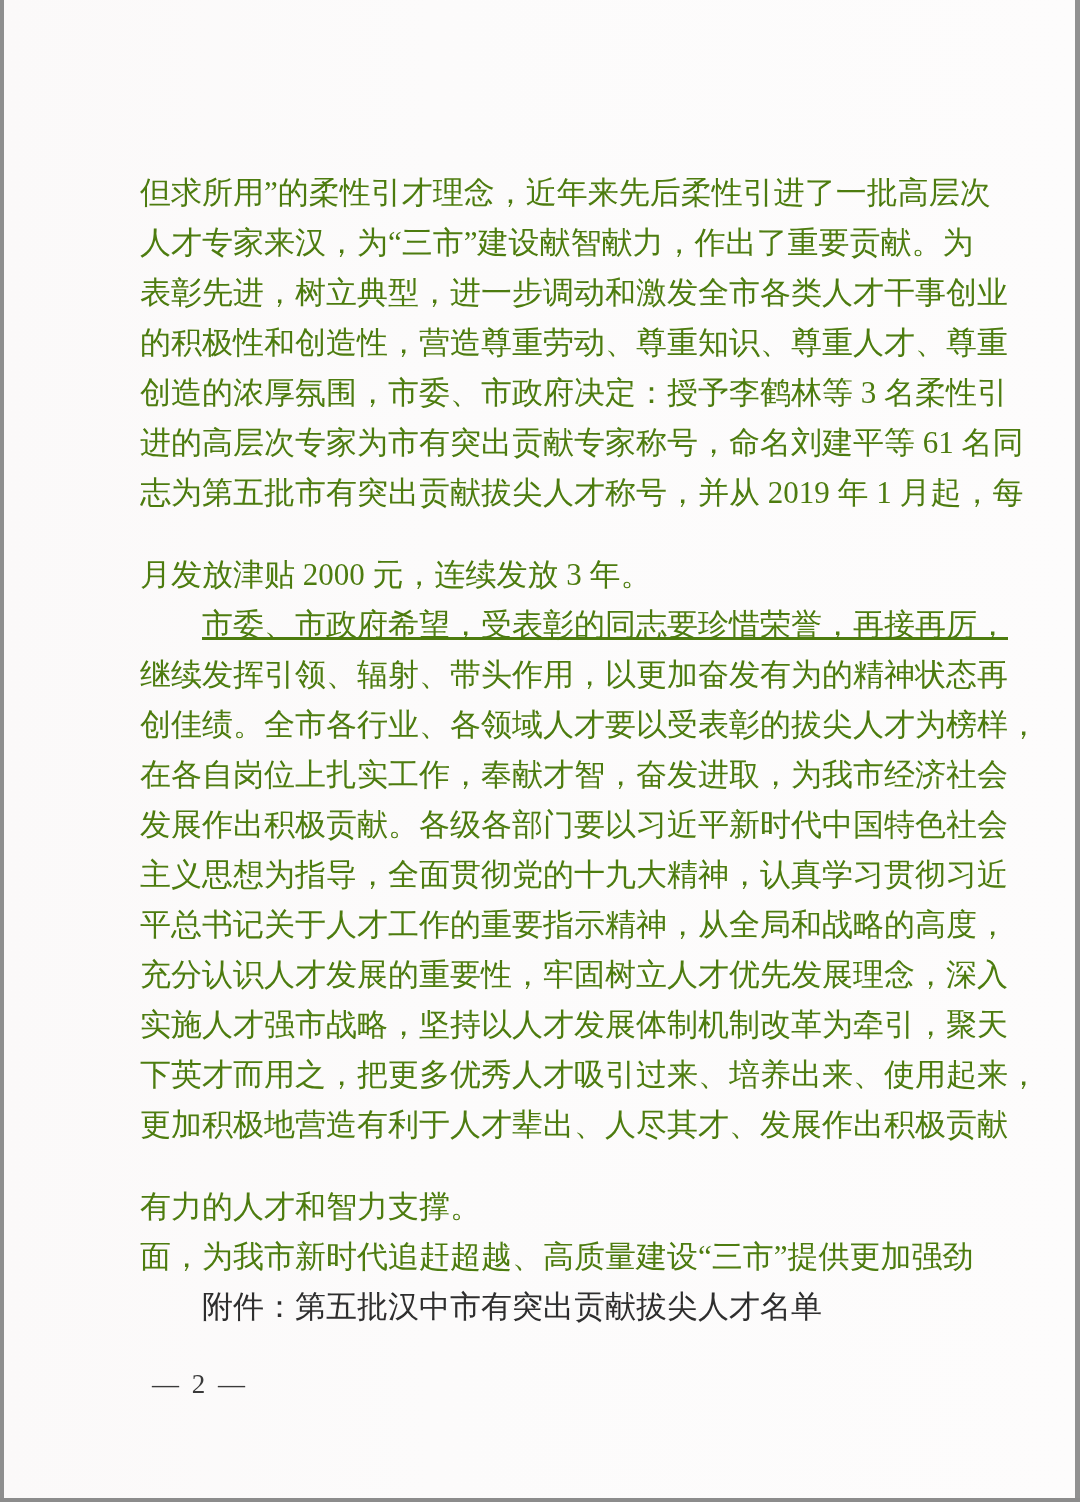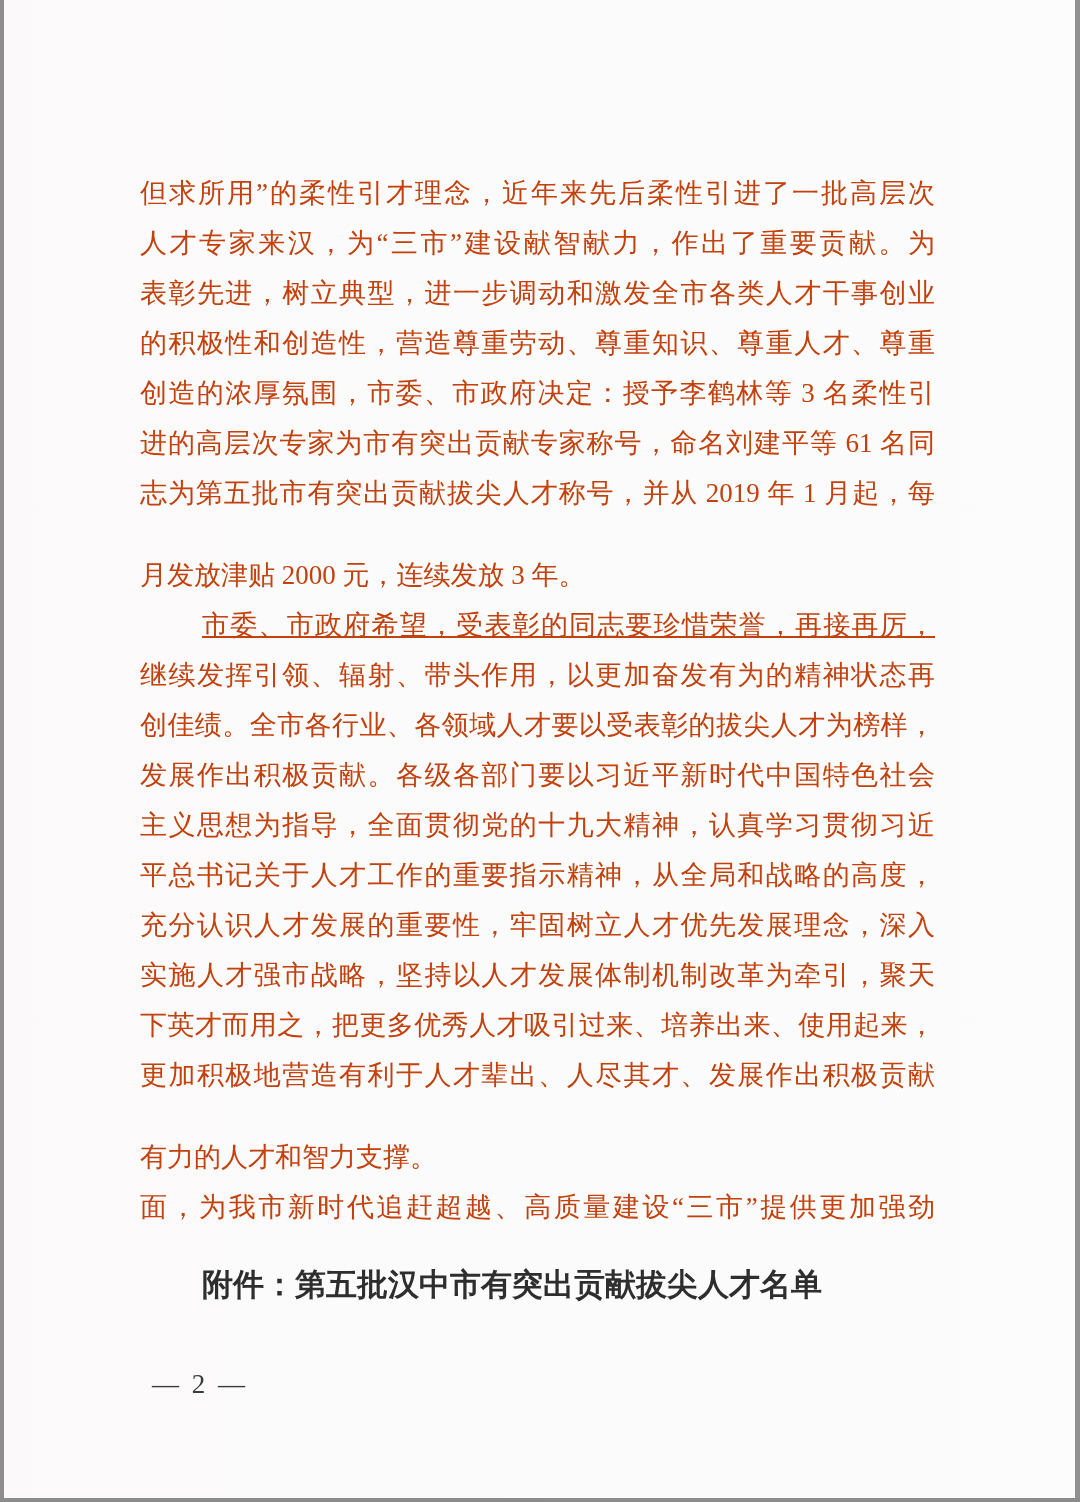--- a/index.html
+++ b/index.html
@@ -32,46 +32,44 @@
     width: 100%; height: 4px;
     background: #8c8c8c;
   }
   .text-block {
     position: absolute;
     left: 140px;
     top: 168px;
     width: 795px;
   }
   .line {
-    font-size: 27px;
+    font-size: 31px;
     line-height: 50px;
-    color: #c2410c;
+    color: #4d7c0f;
     text-align: justify;
     text-align-last: justify;
     text-justify: inter-character;
     white-space: nowrap;
   }
   .line.para-end {
     text-align-last: left;
     white-space: normal;
     margin-top: 32px;
   }
   .line.indent {
     text-indent: 62px;
     text-decoration: underline;
   }
   .attachment-line {
-    margin-top: 28px;
     font-size: 31px;
     line-height: 50px;
     color: #2e2e2e;
     text-indent: 62px;
     text-align: left;
     text-align-last: left;
-    font-weight: bold;
   }
   .page-number {
     position: absolute;
     left: 152px;
     top: 1368px;
     font-size: 27px;
     line-height: 32px;
     color: #3a3a3a;
     letter-spacing: 3px;
   }
@@ -91,20 +89,21 @@
     <div class="line">的积极性和创造性，营造尊重劳动、尊重知识、尊重人才、尊重</div>
     <div class="line">创造的浓厚氛围，市委、市政府决定：授予李鹤林等 3 名柔性引</div>
     <div class="line">进的高层次专家为市有突出贡献专家称号，命名刘建平等 61 名同</div>
     <div class="line">志为第五批市有突出贡献拔尖人才称号，并从 2019 年 1 月起，每</div>
     <div class="line para-end">月发放津贴 2000 元，连续发放 3 年。</div>
   </div>
   <div>
     <div class="line indent">市委、市政府希望，受表彰的同志要珍惜荣誉，再接再厉，</div>
     <div class="line">继续发挥引领、辐射、带头作用，以更加奋发有为的精神状态再</div>
     <div class="line">创佳绩。全市各行业、各领域人才要以受表彰的拔尖人才为榜样，</div>
+    <div class="line">在各自岗位上扎实工作，奉献才智，奋发进取，为我市经济社会</div>
     <div class="line">发展作出积极贡献。各级各部门要以习近平新时代中国特色社会</div>
     <div class="line">主义思想为指导，全面贯彻党的十九大精神，认真学习贯彻习近</div>
     <div class="line">平总书记关于人才工作的重要指示精神，从全局和战略的高度，</div>
     <div class="line">充分认识人才发展的重要性，牢固树立人才优先发展理念，深入</div>
     <div class="line">实施人才强市战略，坚持以人才发展体制机制改革为牵引，聚天</div>
     <div class="line">下英才而用之，把更多优秀人才吸引过来、培养出来、使用起来，</div>
     <div class="line">更加积极地营造有利于人才辈出、人尽其才、发展作出积极贡献</div>
     <div class="line para-end">有力的人才和智力支撑。</div>
     <div class="line">面，为我市新时代追赶超越、高质量建设“三市”提供更加强劲</div>
   </div>

